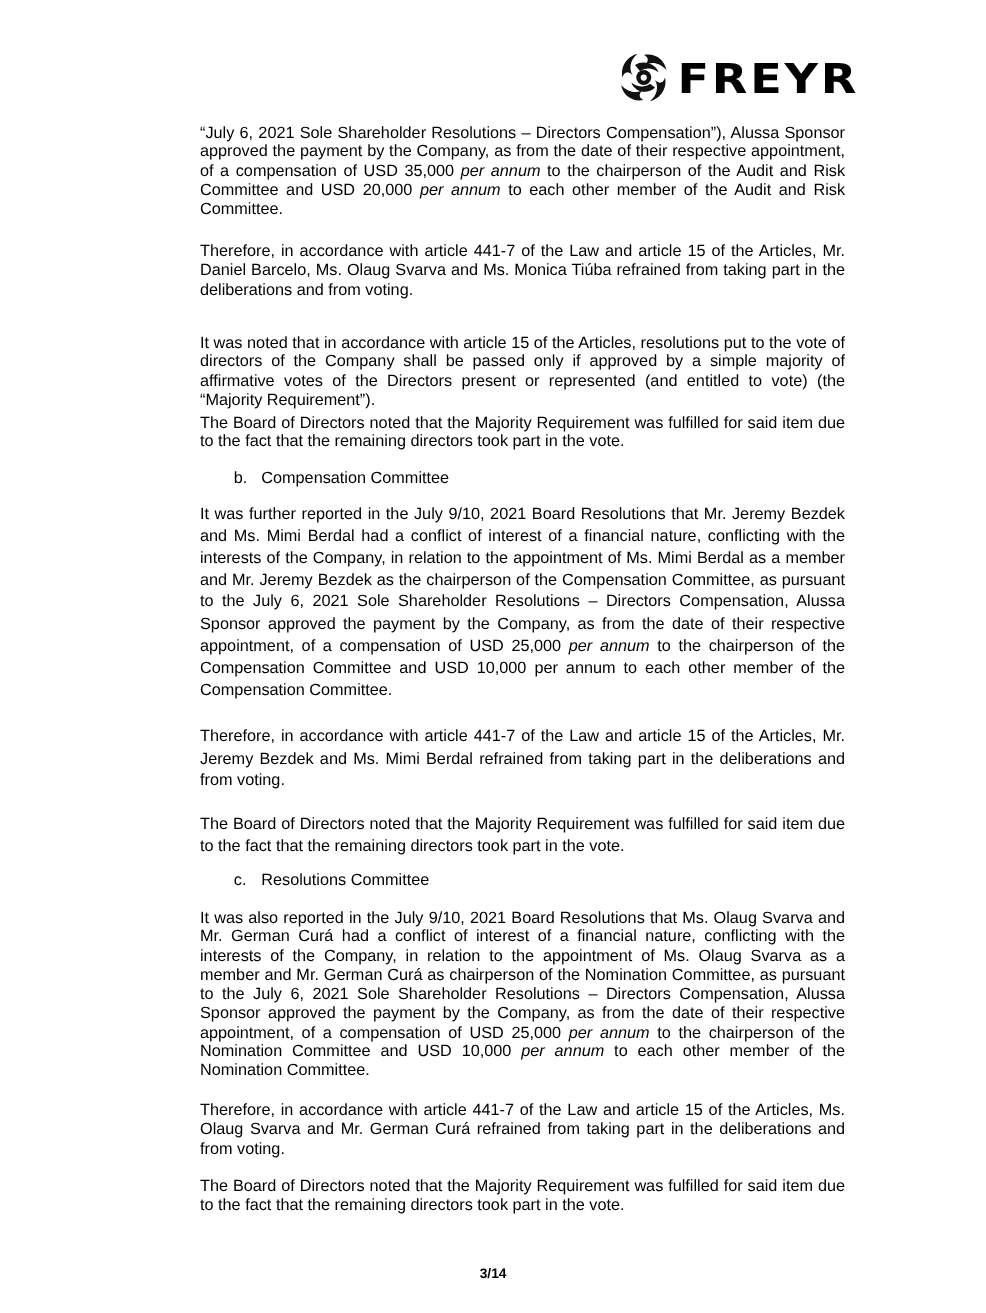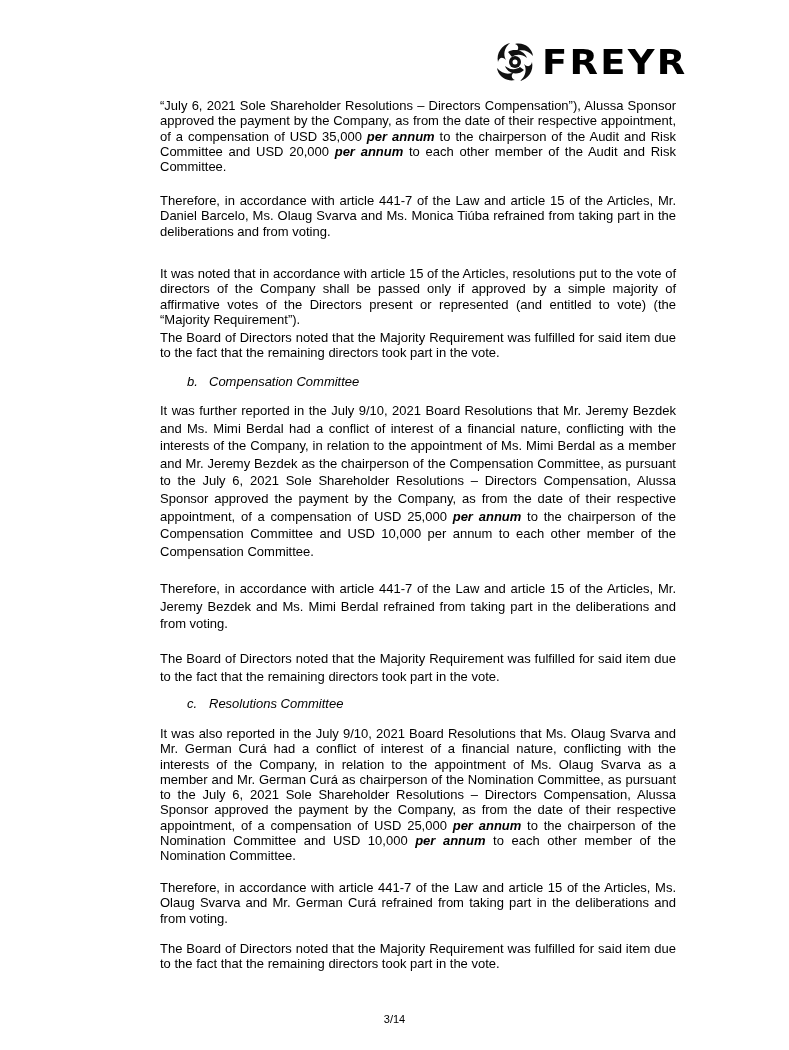--- a/index.html
+++ b/index.html
@@ -7,25 +7,25 @@
          font-family: "Liberation Sans", sans-serif; color: #000; }
   .logo { position: absolute; left: 494px; top: 40px; height: 44px; display: flex; align-items: center; text-align: right; }
   .logo svg { display: block; }
   .logo-text { font-family: "DejaVu Sans", sans-serif; font-weight: bold; font-size: 33px; letter-spacing: 2px;
                margin-left: 6px; line-height: 1; transform: scaleX(1.12); transform-origin: left center; }
   .page { position: absolute; left: 160px; width: 516px; top: 96px; }
   p { margin: 0; font-size: 13px; text-align: justify; }
   .tight { line-height: 15.3px; }
   .loose { line-height: 17.6px; }
   .blk { position: absolute; left: 0; width: 516px; }
-  .sub { position: absolute; left: 27px; font-size: 13px; font-style: italic; line-height: 16px; }
+  .sub { position: absolute; left: 27px; font-size: 13px; line-height: 16px; }
   .sub .letter { display: inline-block; width: 22px; }
-  .pnum { position: absolute; top: 1013px; left: 0; width: 789px; text-align: center; font-size: 11px; }
+  .pnum { position: absolute; top: 1013px; left: 0; width: 789px; text-align: center; font-size: 11px; font-weight: bold; }
   b { font-weight: normal; }
-  i { font-style: italic; font-weight: bold; }
+  i { font-style: italic; }
 </style>
 </head>
 <body>
 
 <div class="logo">
   <svg width="42" height="44" viewBox="0 0 42 44">
     <g fill="#111">
       <path d="M21 4 C30 2 38 8 39 16 C34 10 27 9 22 12 C26 8 24 5 21 4 Z"></path>
       <path d="M38 22 C40 31 34 39 26 41 C32 36 33 29 30 24 C34 28 37 26 38 22 Z"></path>
       <path d="M21 40 C12 42 4 36 3 28 C8 34 15 35 20 32 C16 36 18 39 21 40 Z"></path>

